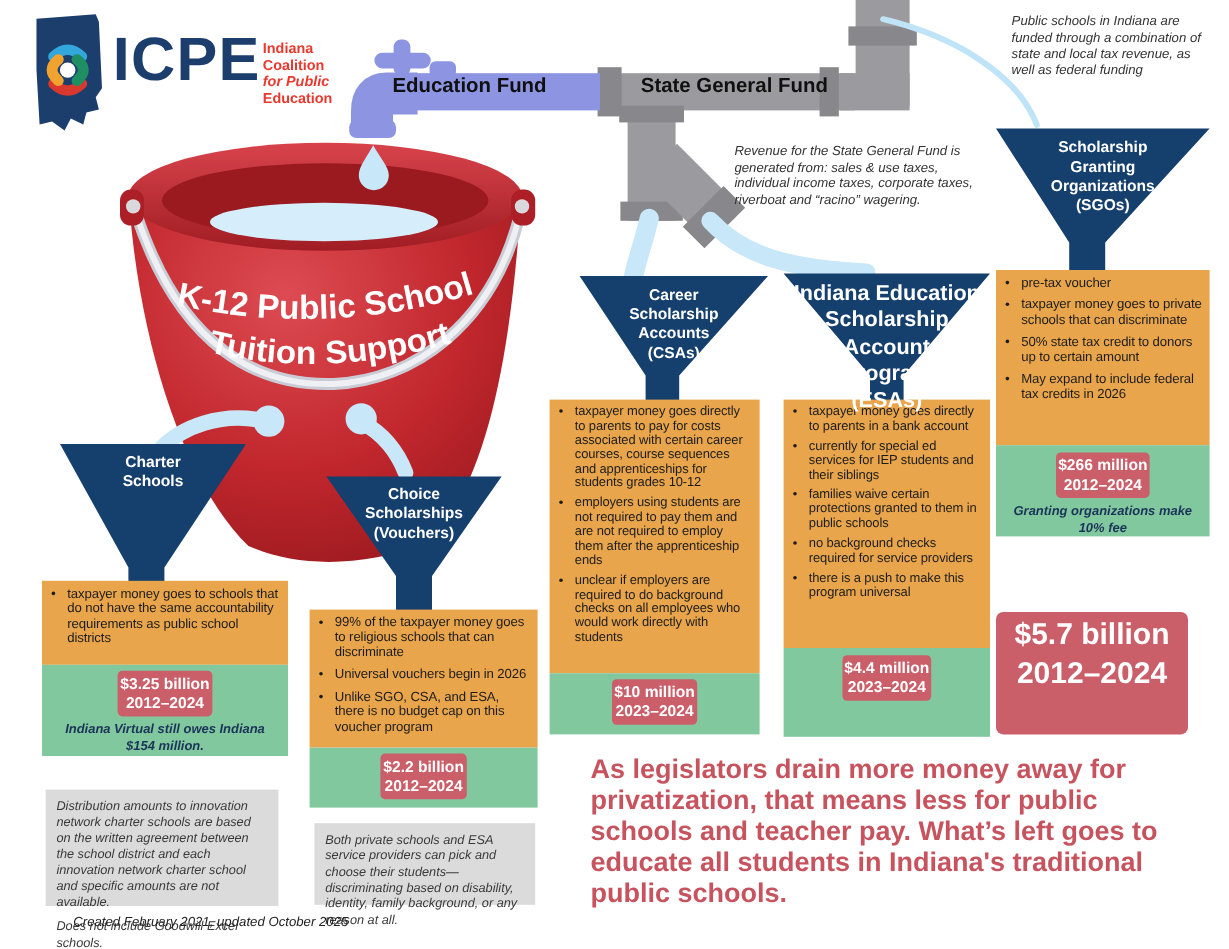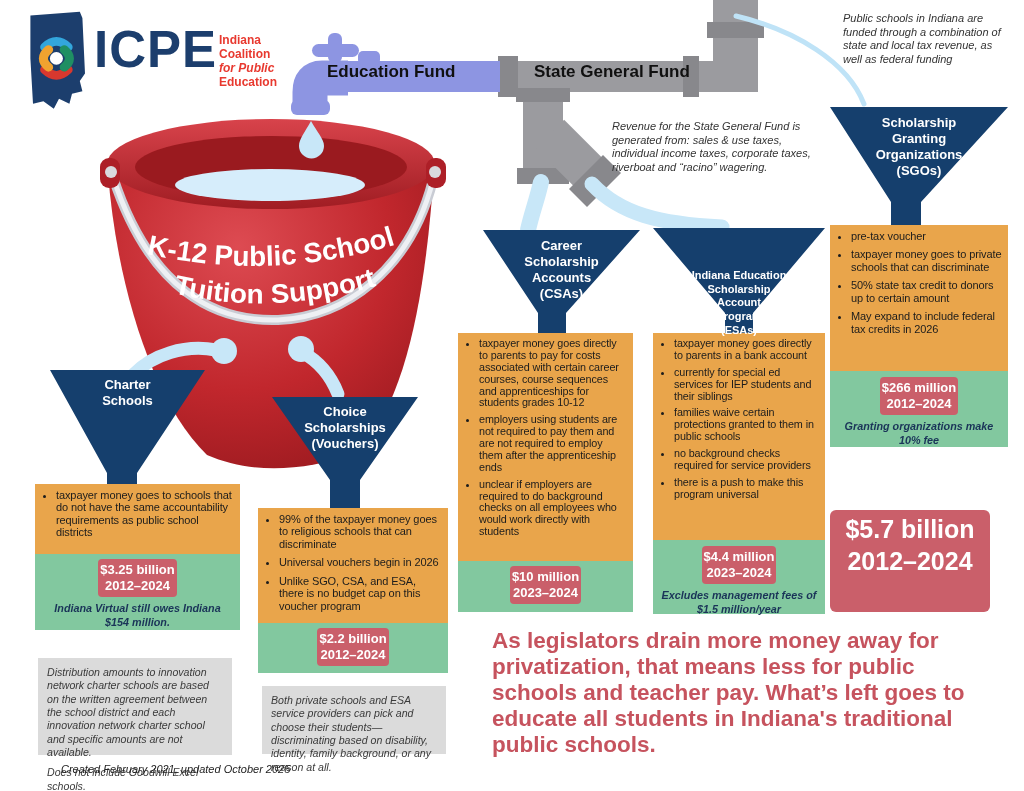--- a/index.html
+++ b/index.html
@@ -168,21 +168,21 @@
     <div>Choice</div>
     <div>Scholarships</div>
     <div>(Vouchers)</div>
   </div>
   <div class="flabel" style="left:483px;top:238px;width:157px;">
     <div>Career</div>
     <div>Scholarship</div>
     <div>Accounts</div>
     <div>(CSAs)</div>
   </div>
-  <div class="flabel" style="left:653px;top:233px;width:172px;font-size:11px;margin-top:36px;">
+  <div class="flabel" style="left:653px;top:233px;width:172px;font-size:18px;">
     <div>Indiana Education</div>
     <div>Scholarship</div>
     <div>Account</div>
     <div>Program</div>
     <div>(ESAs)</div>
   </div>
   <div class="flabel" style="left:830px;top:115px;width:178px;">
     <div>Scholarship</div>
     <div>Granting</div>
     <div>Organizations</div>
@@ -244,21 +244,20 @@
       <li>families waive certain protections granted to them in public schools</li>
       <li>no background checks required for service providers</li>
       <li>there is a push to make this program universal</li>
     </ul>
   </div>
   <div class="gbox" style="left:653px;top:540px;width:172px;height:74px;padding-top:6px;">
     <div class="badge">
       <div>$4.4 million</div>
       <div>2023–2024</div>
     </div>
-    <div class="gnote">Excludes management fees of $1.5 million/year</div>
   </div>
 
   <div class="obox" style="left:830px;top:225px;width:178px;height:146px;">
     <ul>
       <li>pre-tax voucher</li>
       <li>taxpayer money goes to private schools that can discriminate</li>
       <li>50% state tax credit to donors up to certain amount</li>
       <li>May expand to include federal tax credits in 2026</li>
     </ul>
   </div>

